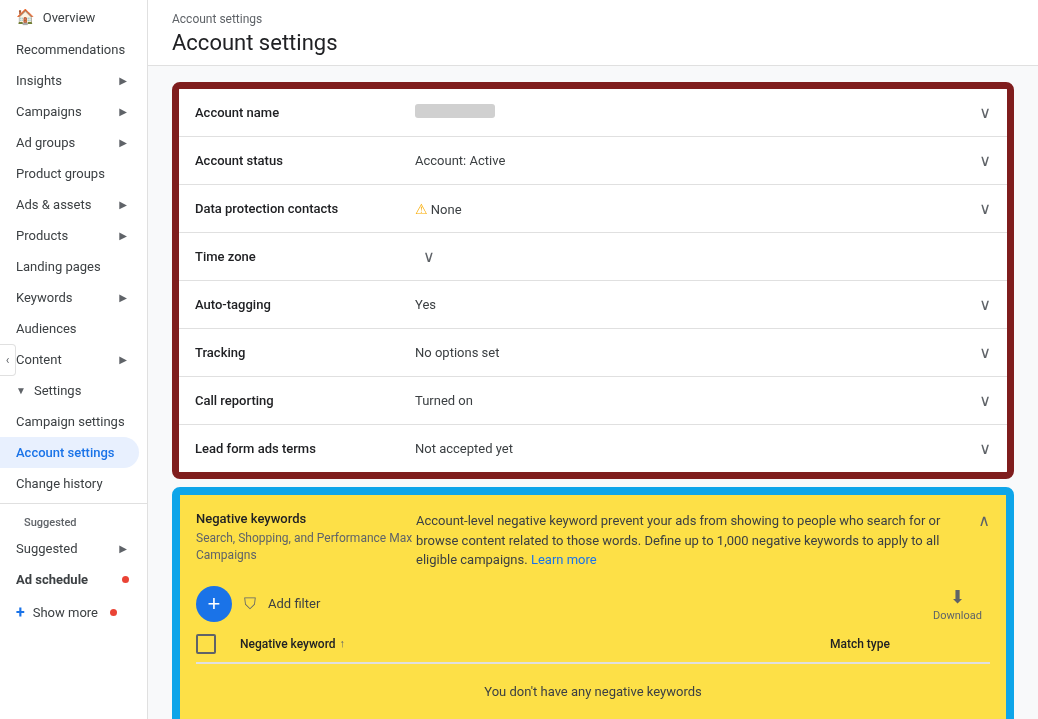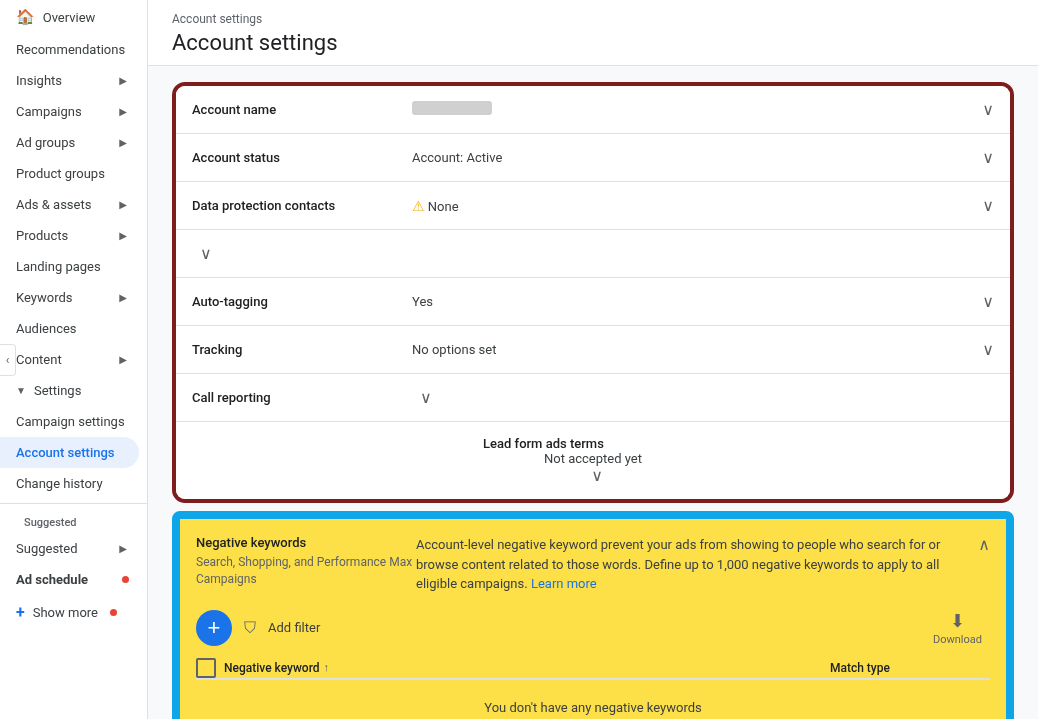--- a/index.html
+++ b/index.html
@@ -59,22 +59,22 @@
     #content {
       flex: 1;
       overflow-y: auto;
       padding: 16px 24px;
       background: #f8f9fa;
     }
 
     
     .settings-card {
       background: #fff;
-      border: 4px solid #7f1d1d;
-      border-radius: 13px;
+      border: 7px solid #7f1d1d;
+      border-radius: 8px;
       margin-bottom: 8px;
       overflow: hidden;
     }
 
     .settings-row {
       display: flex;
       align-items: center;
       padding: 14px 16px;
       border-bottom: 1px solid #e0e0e0;
       cursor: pointer;
@@ -220,21 +220,22 @@
 
     
     .neg-keywords-table {
       padding: 0 16px 16px;
     }
 
     .table-header {
       display: flex;
       align-items: center;
       border-bottom: 2px solid #e0e0e0;
-      gap: 8px;
+      padding-bottom: 8px;
+      gap: 24px;
     }
 
     .th-checkbox {
       width: 20px;
       height: 20px;
       border: 2px solid #5f6368;
       border-radius: 2px;
       cursor: pointer;
       flex-shrink: 0;
     }
@@ -432,20 +433,23 @@
           <span>Data protection contacts</span>
         </div>
         <div class="settings-row-value">
           <span class="warning-icon">⚠</span>
           <span>None</span>
         </div>
         <span class="settings-row-chevron">∨</span>
       </div>
 
       <div class="settings-row">
+        <div class="settings-row-label">
+          <span>Time zone</span>
+        </div>
         <span class="settings-row-chevron">∨</span>
       </div>
 
       <div class="settings-row">
         <div class="settings-row-label">
           <span>Auto-tagging</span>
         </div>
         <div class="settings-row-value">Yes</div>
         <span class="settings-row-chevron">∨</span>
       </div>
@@ -455,24 +459,25 @@
           <span>Tracking</span>
         </div>
         <div class="settings-row-value">No options set</div>
         <span class="settings-row-chevron">∨</span>
       </div>
 
       <div class="settings-row">
         <div class="settings-row-label">
           <span>Call reporting</span>
         </div>
-        <span class="settings-row-chevron">∨</span>
-      </div>
-
-      <div class="settings-row" style="border-bottom:none;flex-direction:column;">
+        <div class="settings-row-value">Turned on</div>
+        <span class="settings-row-chevron">∨</span>
+      </div>
+
+      <div class="settings-row" style="border-bottom:none;">
         <div class="settings-row-label">
           <span>Lead form ads terms</span>
         </div>
         <div class="settings-row-value">Not accepted yet</div>
         <span class="settings-row-chevron">∨</span>
       </div>
 
     </div>
 
     <div class="neg-keywords-card">

